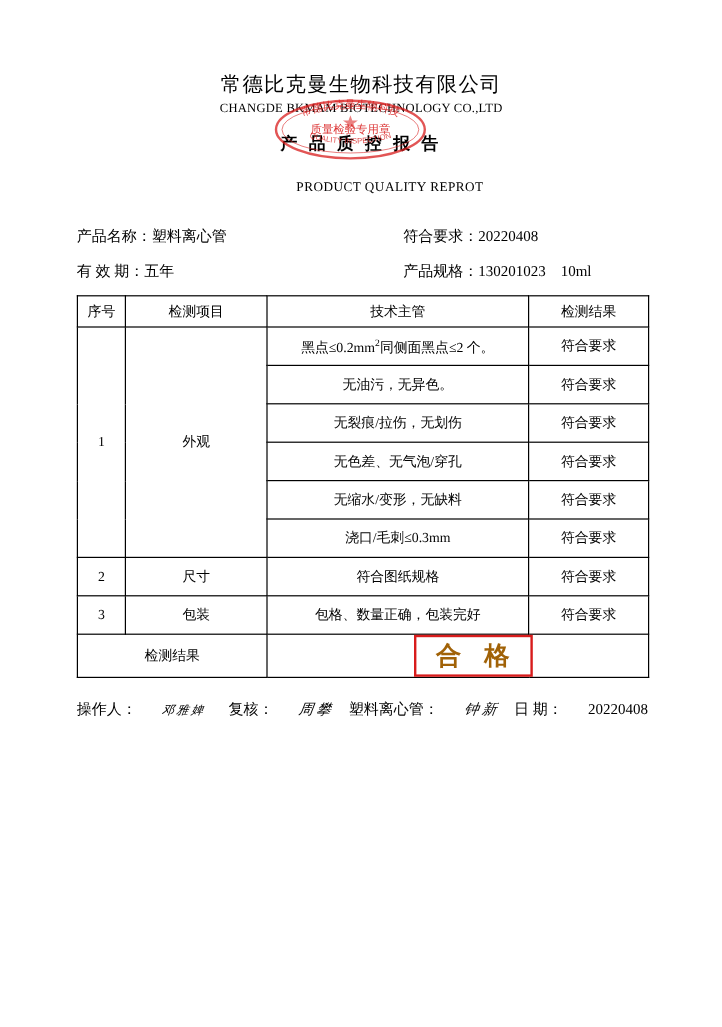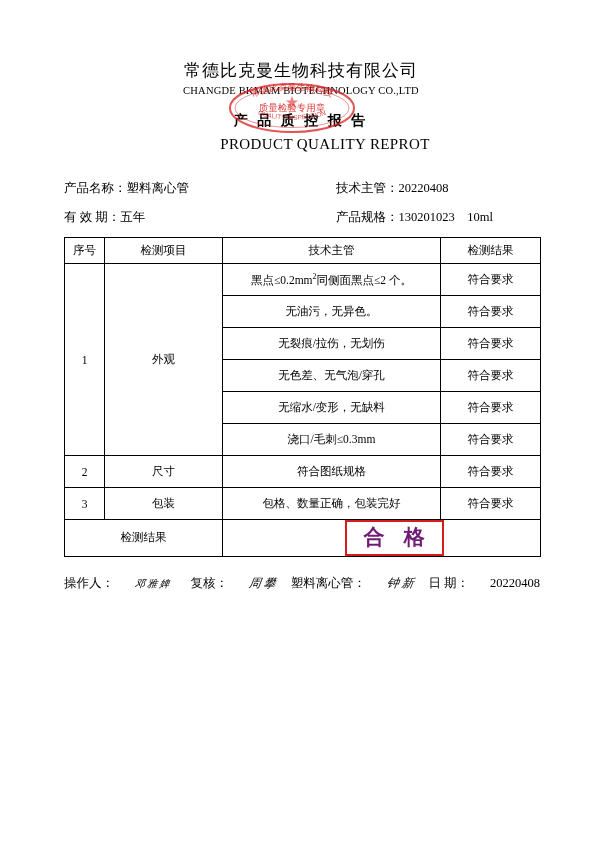--- a/index.html
+++ b/index.html
@@ -42,23 +42,23 @@
     line-height: 1.3;
   }
   .doc-title-cn {
     font-size: 14px;
     font-weight: bold;
     letter-spacing: 3px;
     margin-top: 14px;
     line-height: 1.3;
   }
   .doc-title-en {
-    font-size: 15px;
+    font-size: 11px;
     letter-spacing: 0.4px;
-    margin-top: 5px;
+    margin-top: 19px;
     line-height: 1.3;
     padding-left: 48px;
   }
 
   
   .stamp {
     position: absolute;
     left: 228px;
     top: 82px;
     width: 128px;
@@ -121,21 +121,21 @@
     font-size: 11.5px;
   }
   .pass-cell {
     text-align: left;
     padding-left: 0;
   }
   .pass-box {
     display: inline-block;
     margin-left: 26px;
     border: 2px solid #d81c1c;
-    color: #701a75;
+    color: #a16207;
     font-size: 21px;
     font-weight: bold;
     letter-spacing: 7px;
     padding: 4px 10px 4px 16px;
     line-height: 1.1;
     font-family: "Liberation Serif", serif;
   }
 
   
   .sign {
@@ -189,21 +189,21 @@
     </div>
   </div>
 
   <div class="meta">
     <div class="meta-row">
       <div class="meta-cell left">
         <span class="meta-label">产品名称：</span>
         <span class="meta-value">塑料离心管</span>
       </div>
       <div class="meta-cell">
-        <span class="meta-label">技术主管：</span>
+        <span class="meta-label">符合要求：</span>
         <span class="meta-value">20220408</span>
       </div>
     </div>
     <div class="meta-row">
       <div class="meta-cell left">
         <span class="meta-label">有 效 期：</span>
         <span class="meta-value">五年</span>
       </div>
       <div class="meta-cell">
         <span class="meta-label">产品规格：</span>

